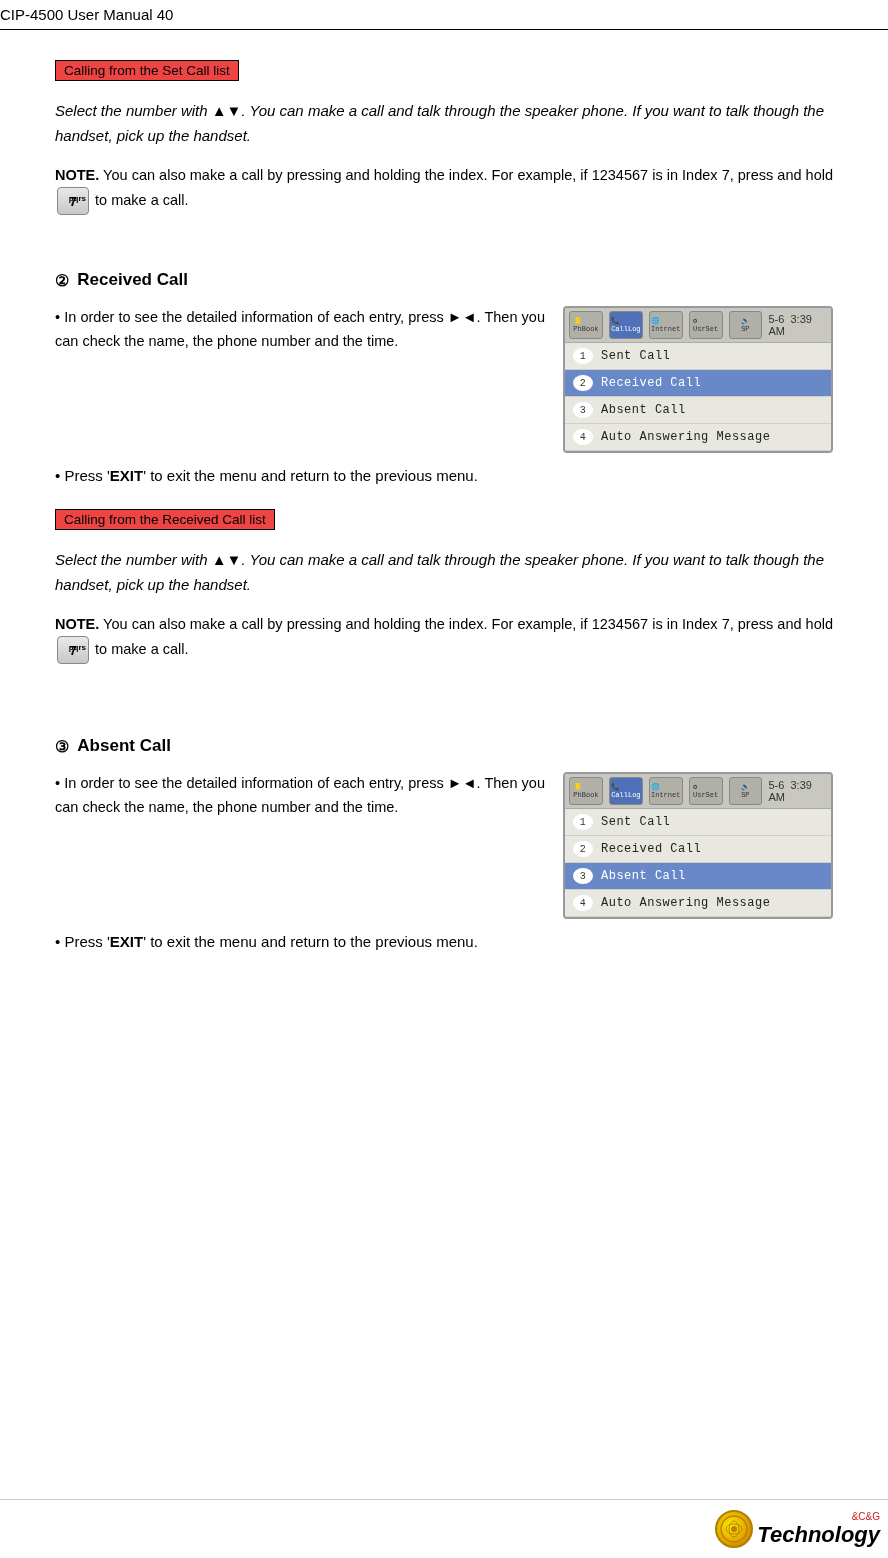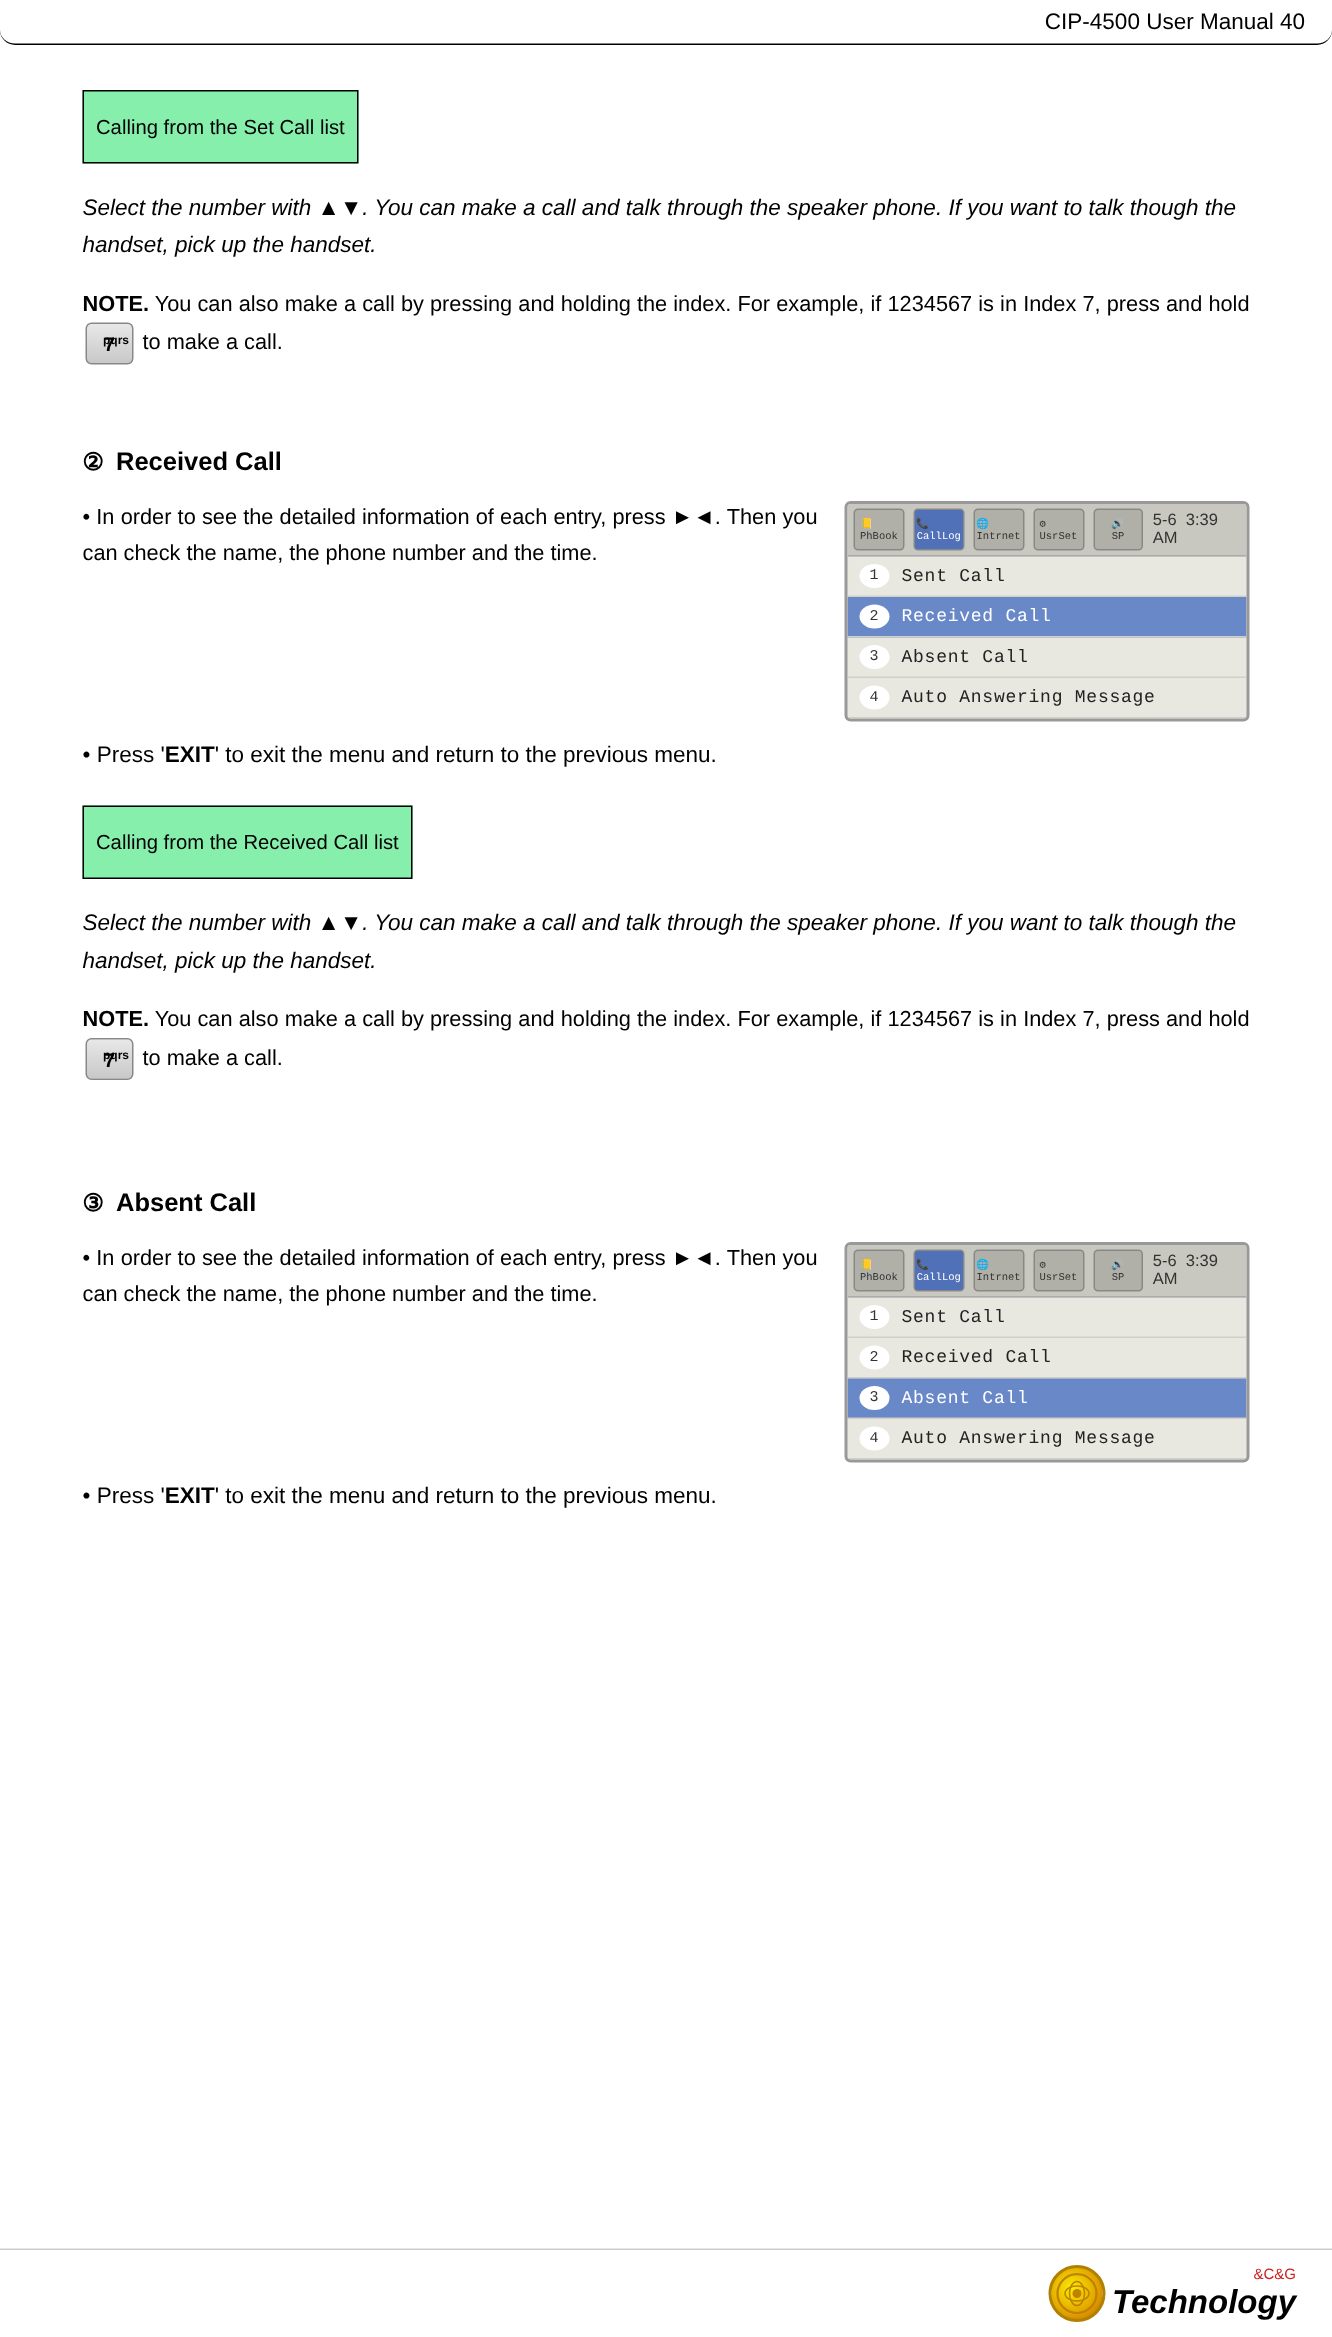--- a/index.html
+++ b/index.html
@@ -8,44 +8,43 @@
       min-height: 1558px;
       background: #fff;
       font-family: Arial, sans-serif;
       font-size: 15px;
       color: #000;
       position: relative;
     }
 
     .header {
       display: flex;
-      justify-content: flex-end;
+      justify-content: flex-start;
       align-items: center;
       border-bottom: 1.5px solid #000;
       padding: 6px 18px 6px 0;
       margin-bottom: 0;
-      border-radius: 10px;
     }
 
     .header-title {
       font-size: 15px;
       font-weight: normal;
     }
 
     .content {
       padding: 20px 55px 20px 55px;
     }
 
     .section-box {
       display: inline-block;
       border: 1px solid #000;
-      padding: 16px 8px;
+      padding: 2px 8px;
       font-size: 13.5px;
       margin-bottom: 10px;
-      background: #86efac;
+      background: #ef4444;
     }
 
     .italic-para {
       font-style: italic;
       font-size: 15px;
       line-height: 1.65;
       margin-bottom: 14px;
     }
 
     .note-block {
@@ -212,21 +211,21 @@
     }
 
     .footer {
       position: absolute;
       bottom: 0;
       left: 0;
       right: 0;
       display: flex;
       justify-content: flex-end;
       align-items: center;
-      padding: 10px 24px;
+      padding: 10px 8px;
       border-top: 1px solid #ccc;
     }
 
     .logo-area {
       display: flex;
       align-items: center;
       gap: 4px;
     }
 
     .logo-circle {

